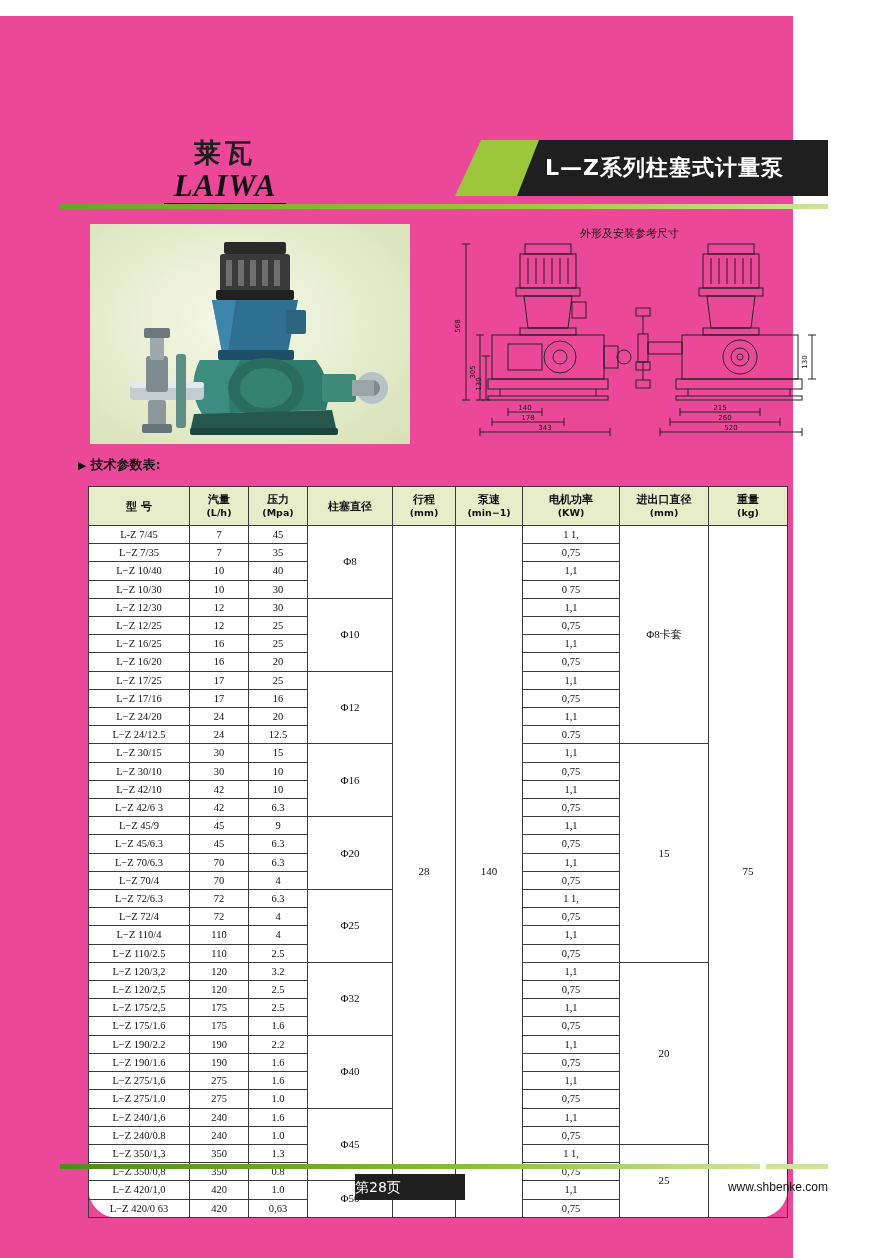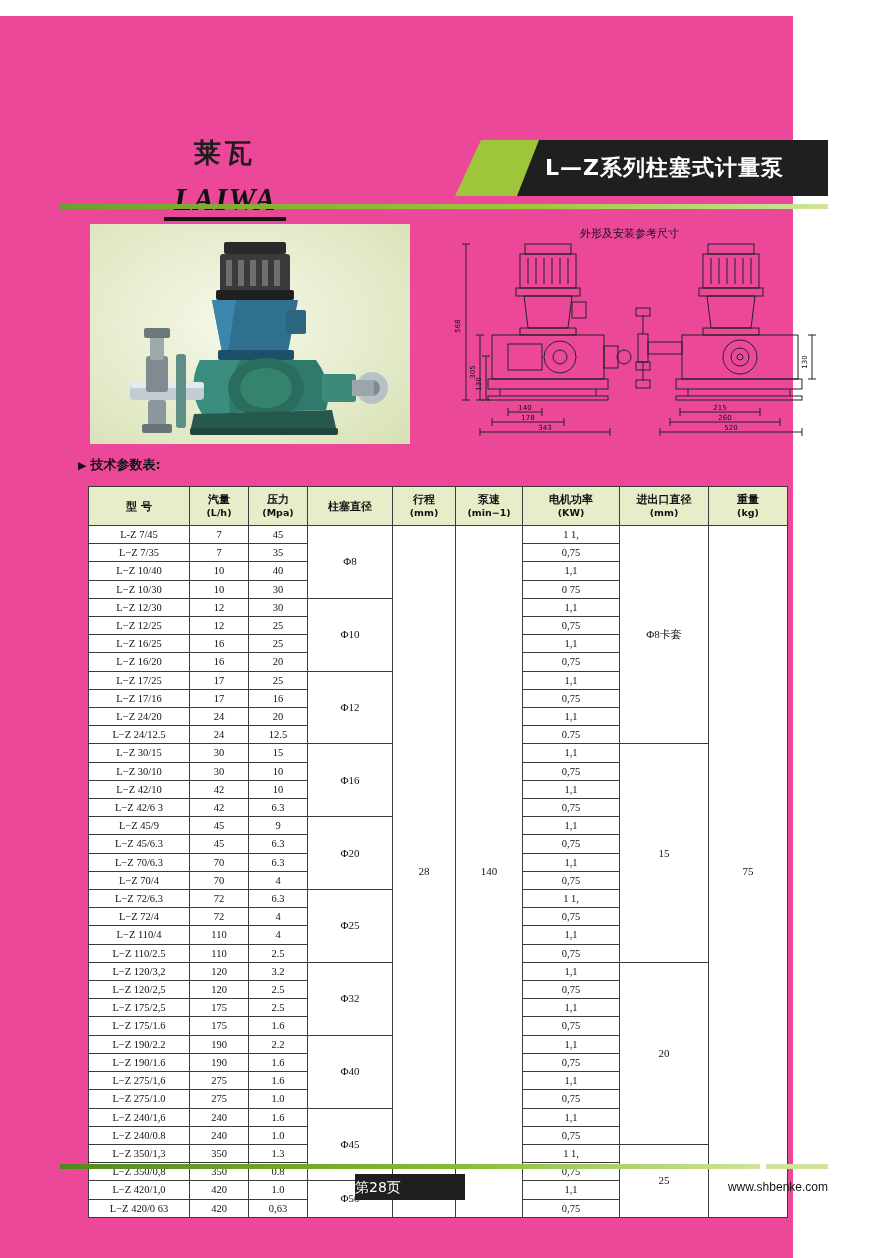--- a/index.html
+++ b/index.html
@@ -24,21 +24,21 @@
     text-align:center;
   }
   .logo-cn{
     font-family:"DejaVu Sans", sans-serif;
     font-size:27px;font-weight:bold;color:#1d1d1d;letter-spacing:4px;
     line-height:30px;
   }
   .logo-en{
     font-family:"Liberation Serif", serif;
     font-size:31px;font-weight:bold;font-style:italic;color:#111;
-    letter-spacing:1px;line-height:32px;margin-top:16px;
+    letter-spacing:1px;line-height:32px;margin-top:2px;
   }
   .logo-underline{
     width:122px;height:4px;background:#111;margin:1px auto 0 auto;
   }
   .title-band{
     position:absolute;left:395px;top:12px;width:373px;height:56px;
   }
   .band-green{
     position:absolute;left:0;top:0;width:373px;height:56px;
     background:#9ec63b;
@@ -87,20 +87,21 @@
   .sect-title .tri{color:#111;font-size:11px;margin-right:4px;}
 
   
   table.spec{
     position:absolute;left:88px;top:470px;
     border-collapse:collapse;
     font-family:"Liberation Serif", serif;
     font-size:10.5px;
     color:#111;
     background:#fff;
+    border-radius:30px;
   }
   table.spec th, table.spec td{
     border:1px solid #3b3b3b;
     text-align:center;
     vertical-align:middle;
     padding:0;
     height:17.2px;
     line-height:17.2px;
     white-space:nowrap;
   }

